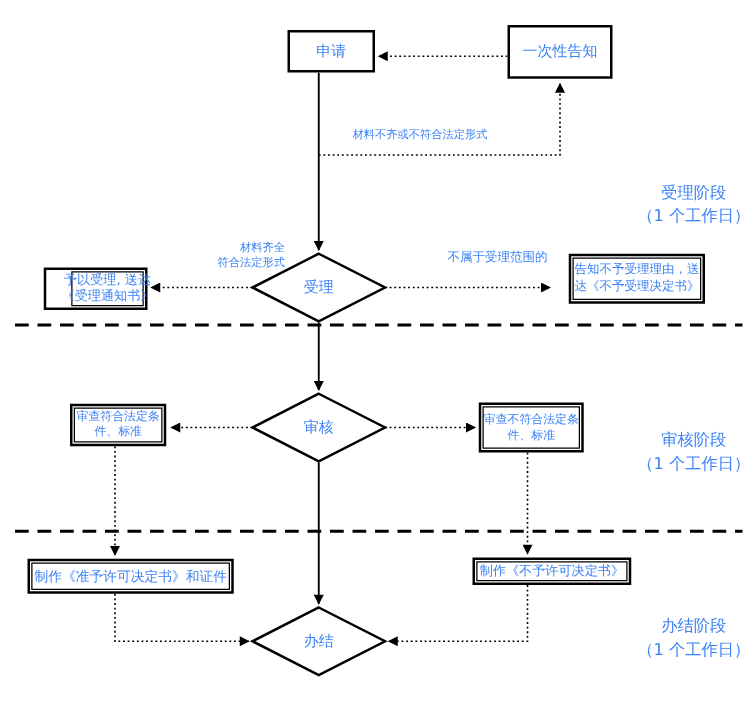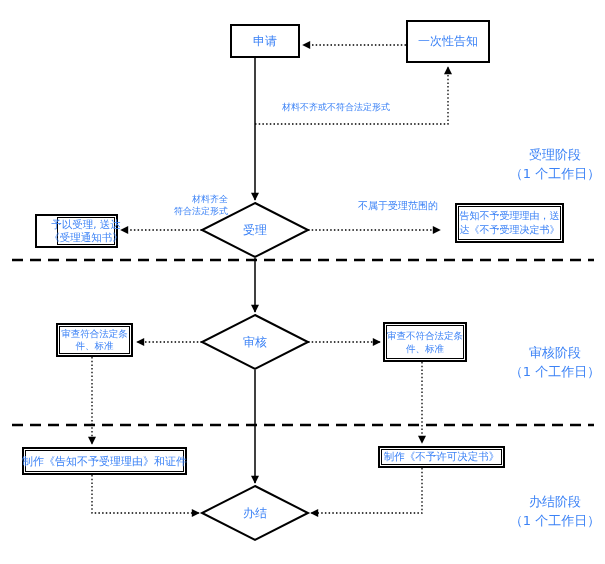--- a/index.html
+++ b/index.html
@@ -90,21 +90,21 @@
 
   <div class="dbox" style="left:383px;top:322px;width:84px;height:40px;font-size:9.5px;line-height:13px;">
     <div class="dbox-inner">
       <span class="bline">审查不符合法定条</span>
       <span class="bline">件、标准</span>
     </div>
   </div>
 
   <div class="dbox" style="left:22px;top:447px;width:165px;height:28px;font-size:11px;">
     <div class="dbox-inner">
-      <span class="bline">制作《告知不予受理理由》和证件</span>
+      <span class="bline">制作《准予许可决定书》和证件</span>
     </div>
   </div>
 
   <div class="dbox" style="left:378px;top:446px;width:127px;height:22px;font-size:10.5px;">
     <div class="dbox-inner">
       <span class="bline">制作《不予许可决定书》</span>
     </div>
   </div>
 
   <div class="diamond-label" style="left:255px;top:230px;">受理</div>

